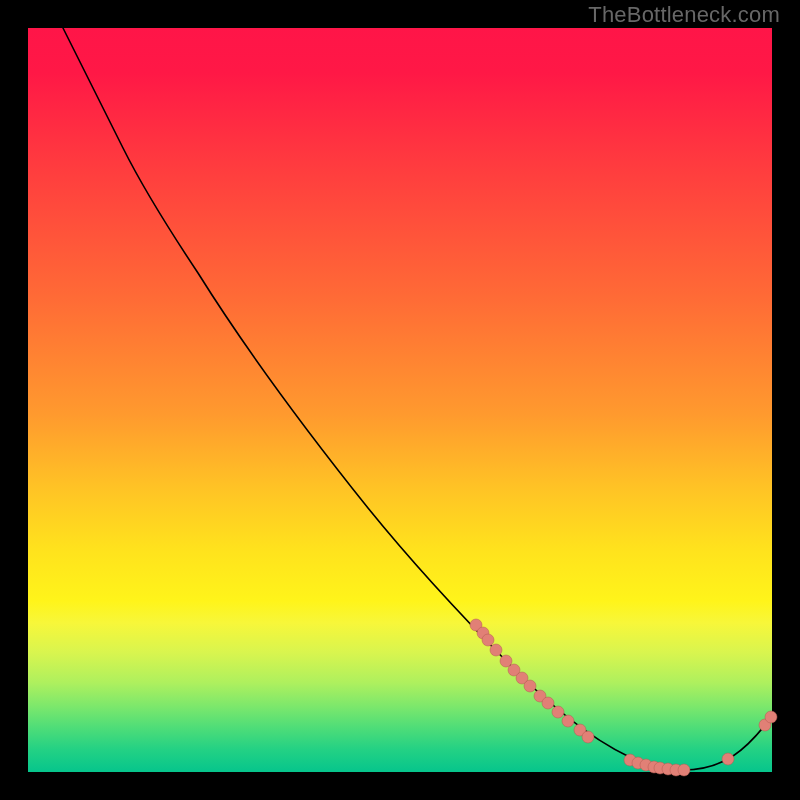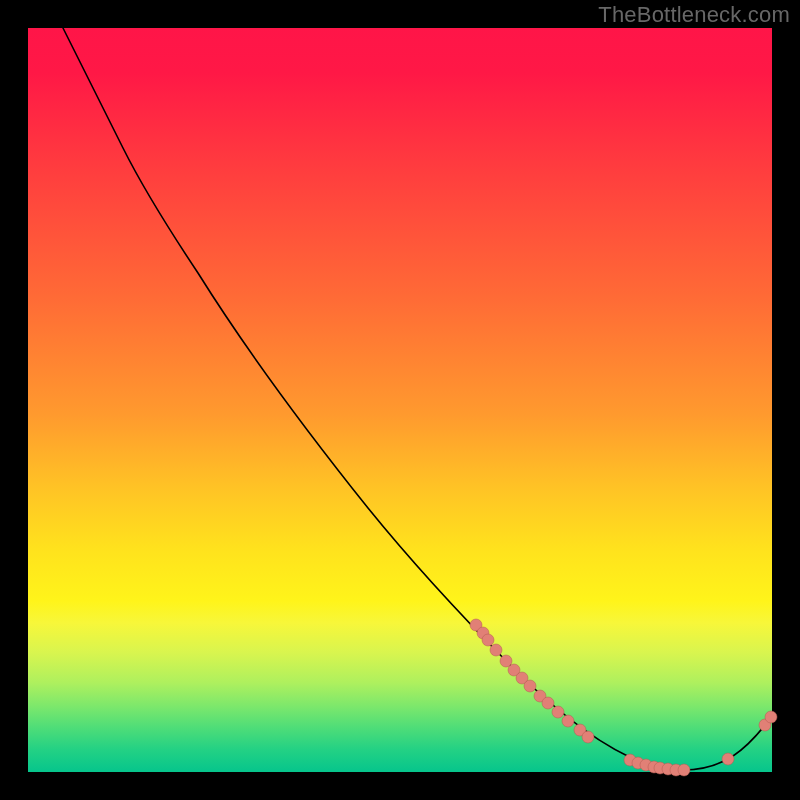--- a/index.html
+++ b/index.html
@@ -13,21 +13,21 @@
   }
   .frame {
     position: relative;
     width: 800px;
     height: 800px;
     background: #000;
   }
   .watermark {
     position: absolute;
     top: 2px;
-    right: 10px;
+    right: 20px;
     color: #676767;
     font-size: 22px;
     font-weight: 400;
     letter-spacing: 0.2px;
   }
   .plot {
     position: absolute;
     left: 28px;
     top: 28px;
     width: 744px;

